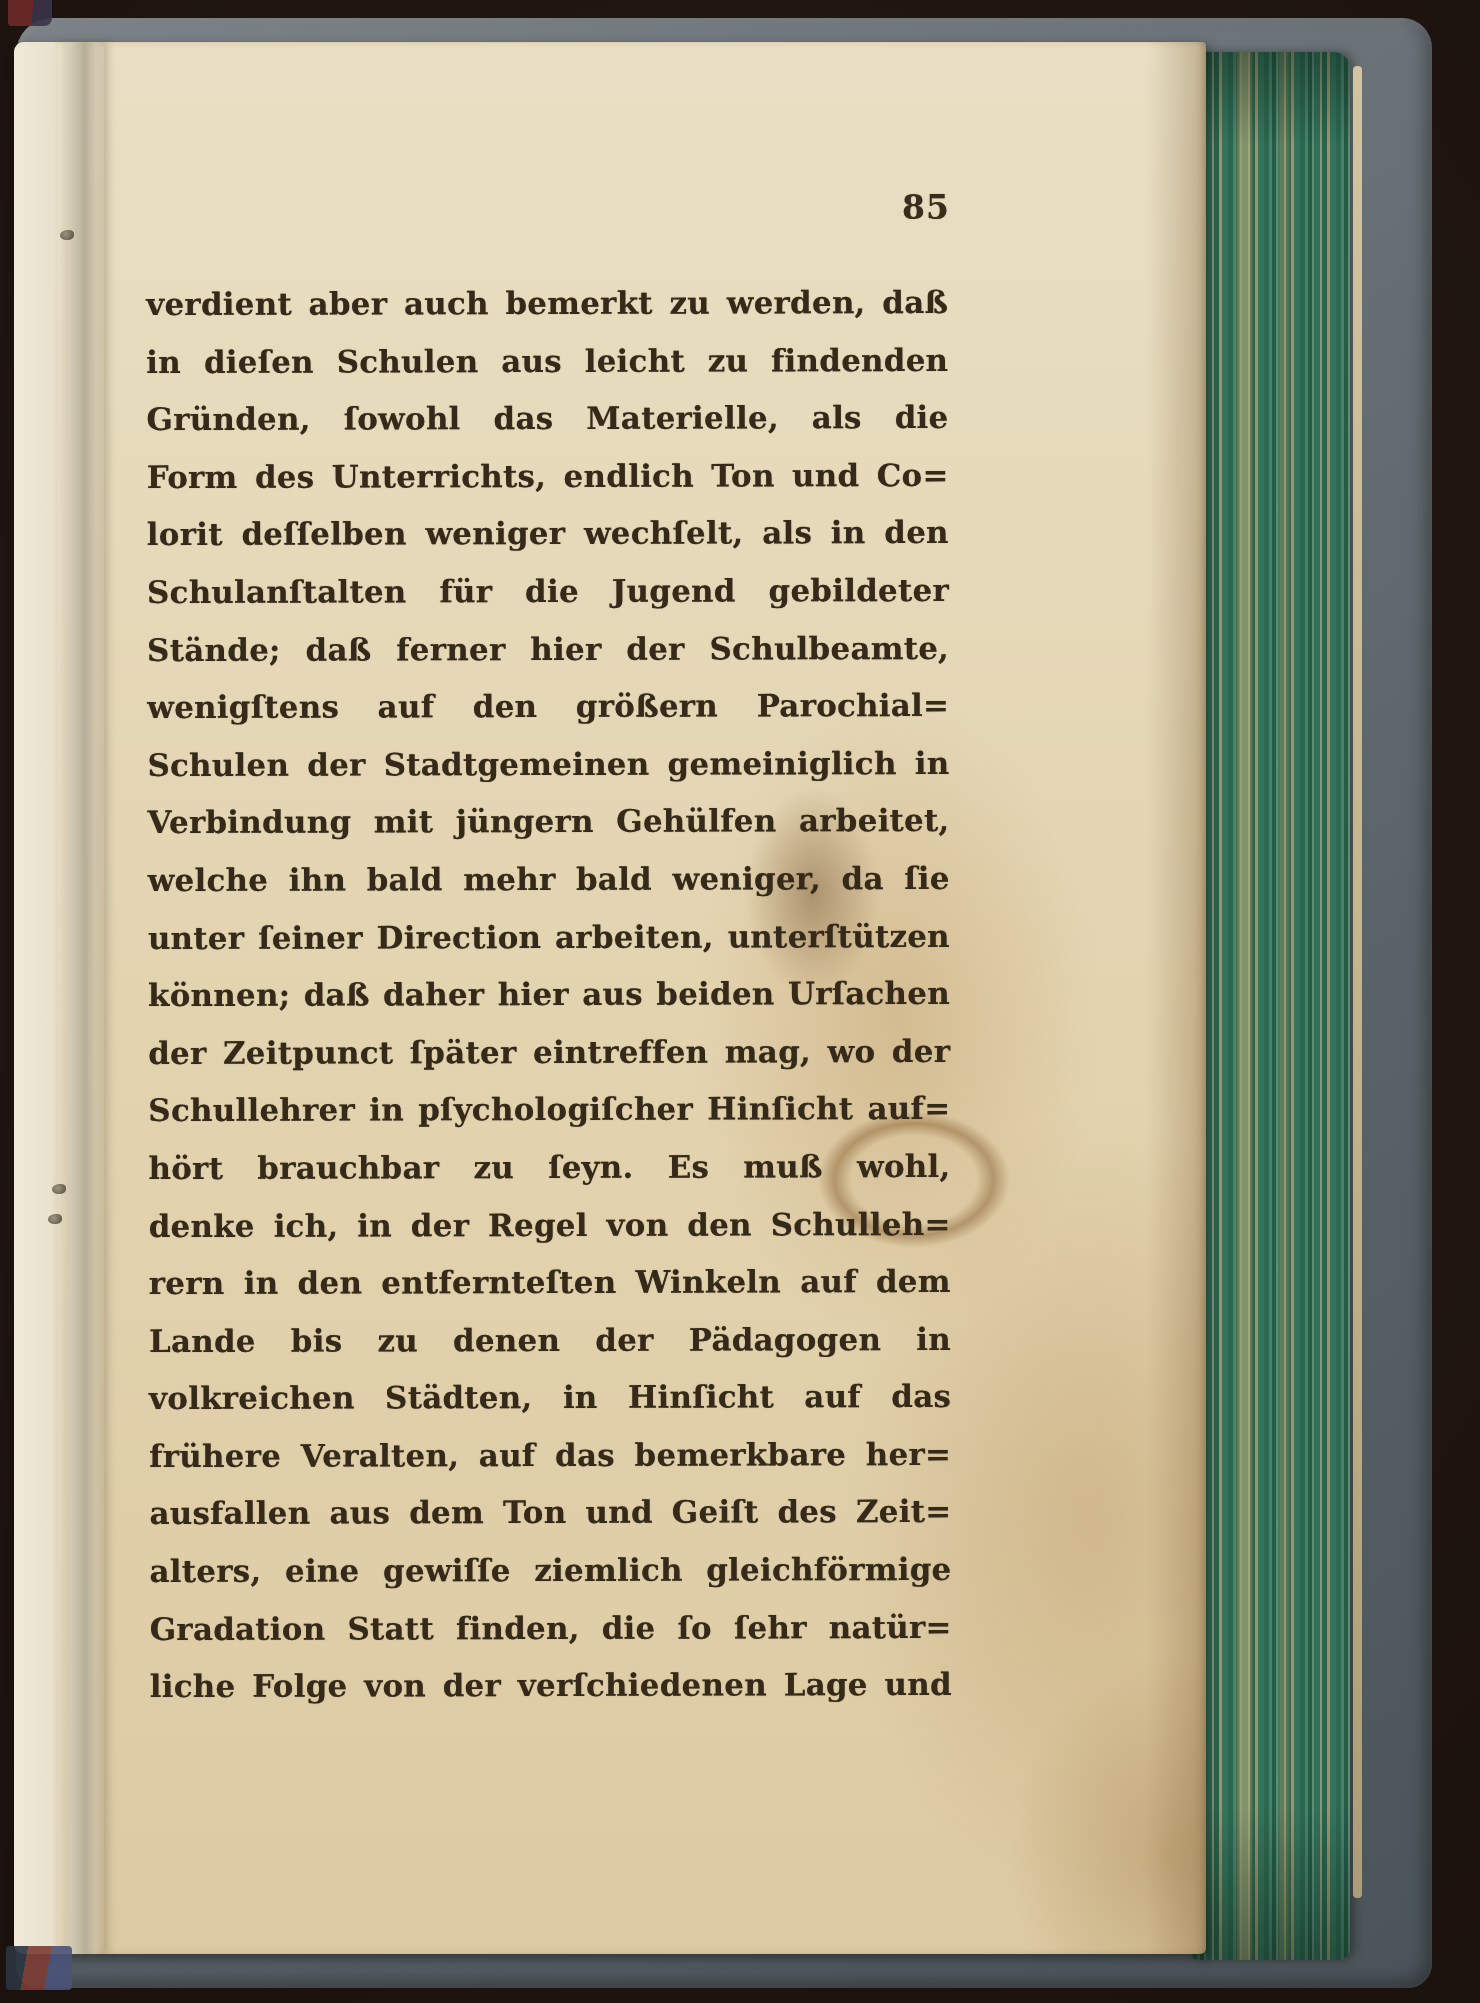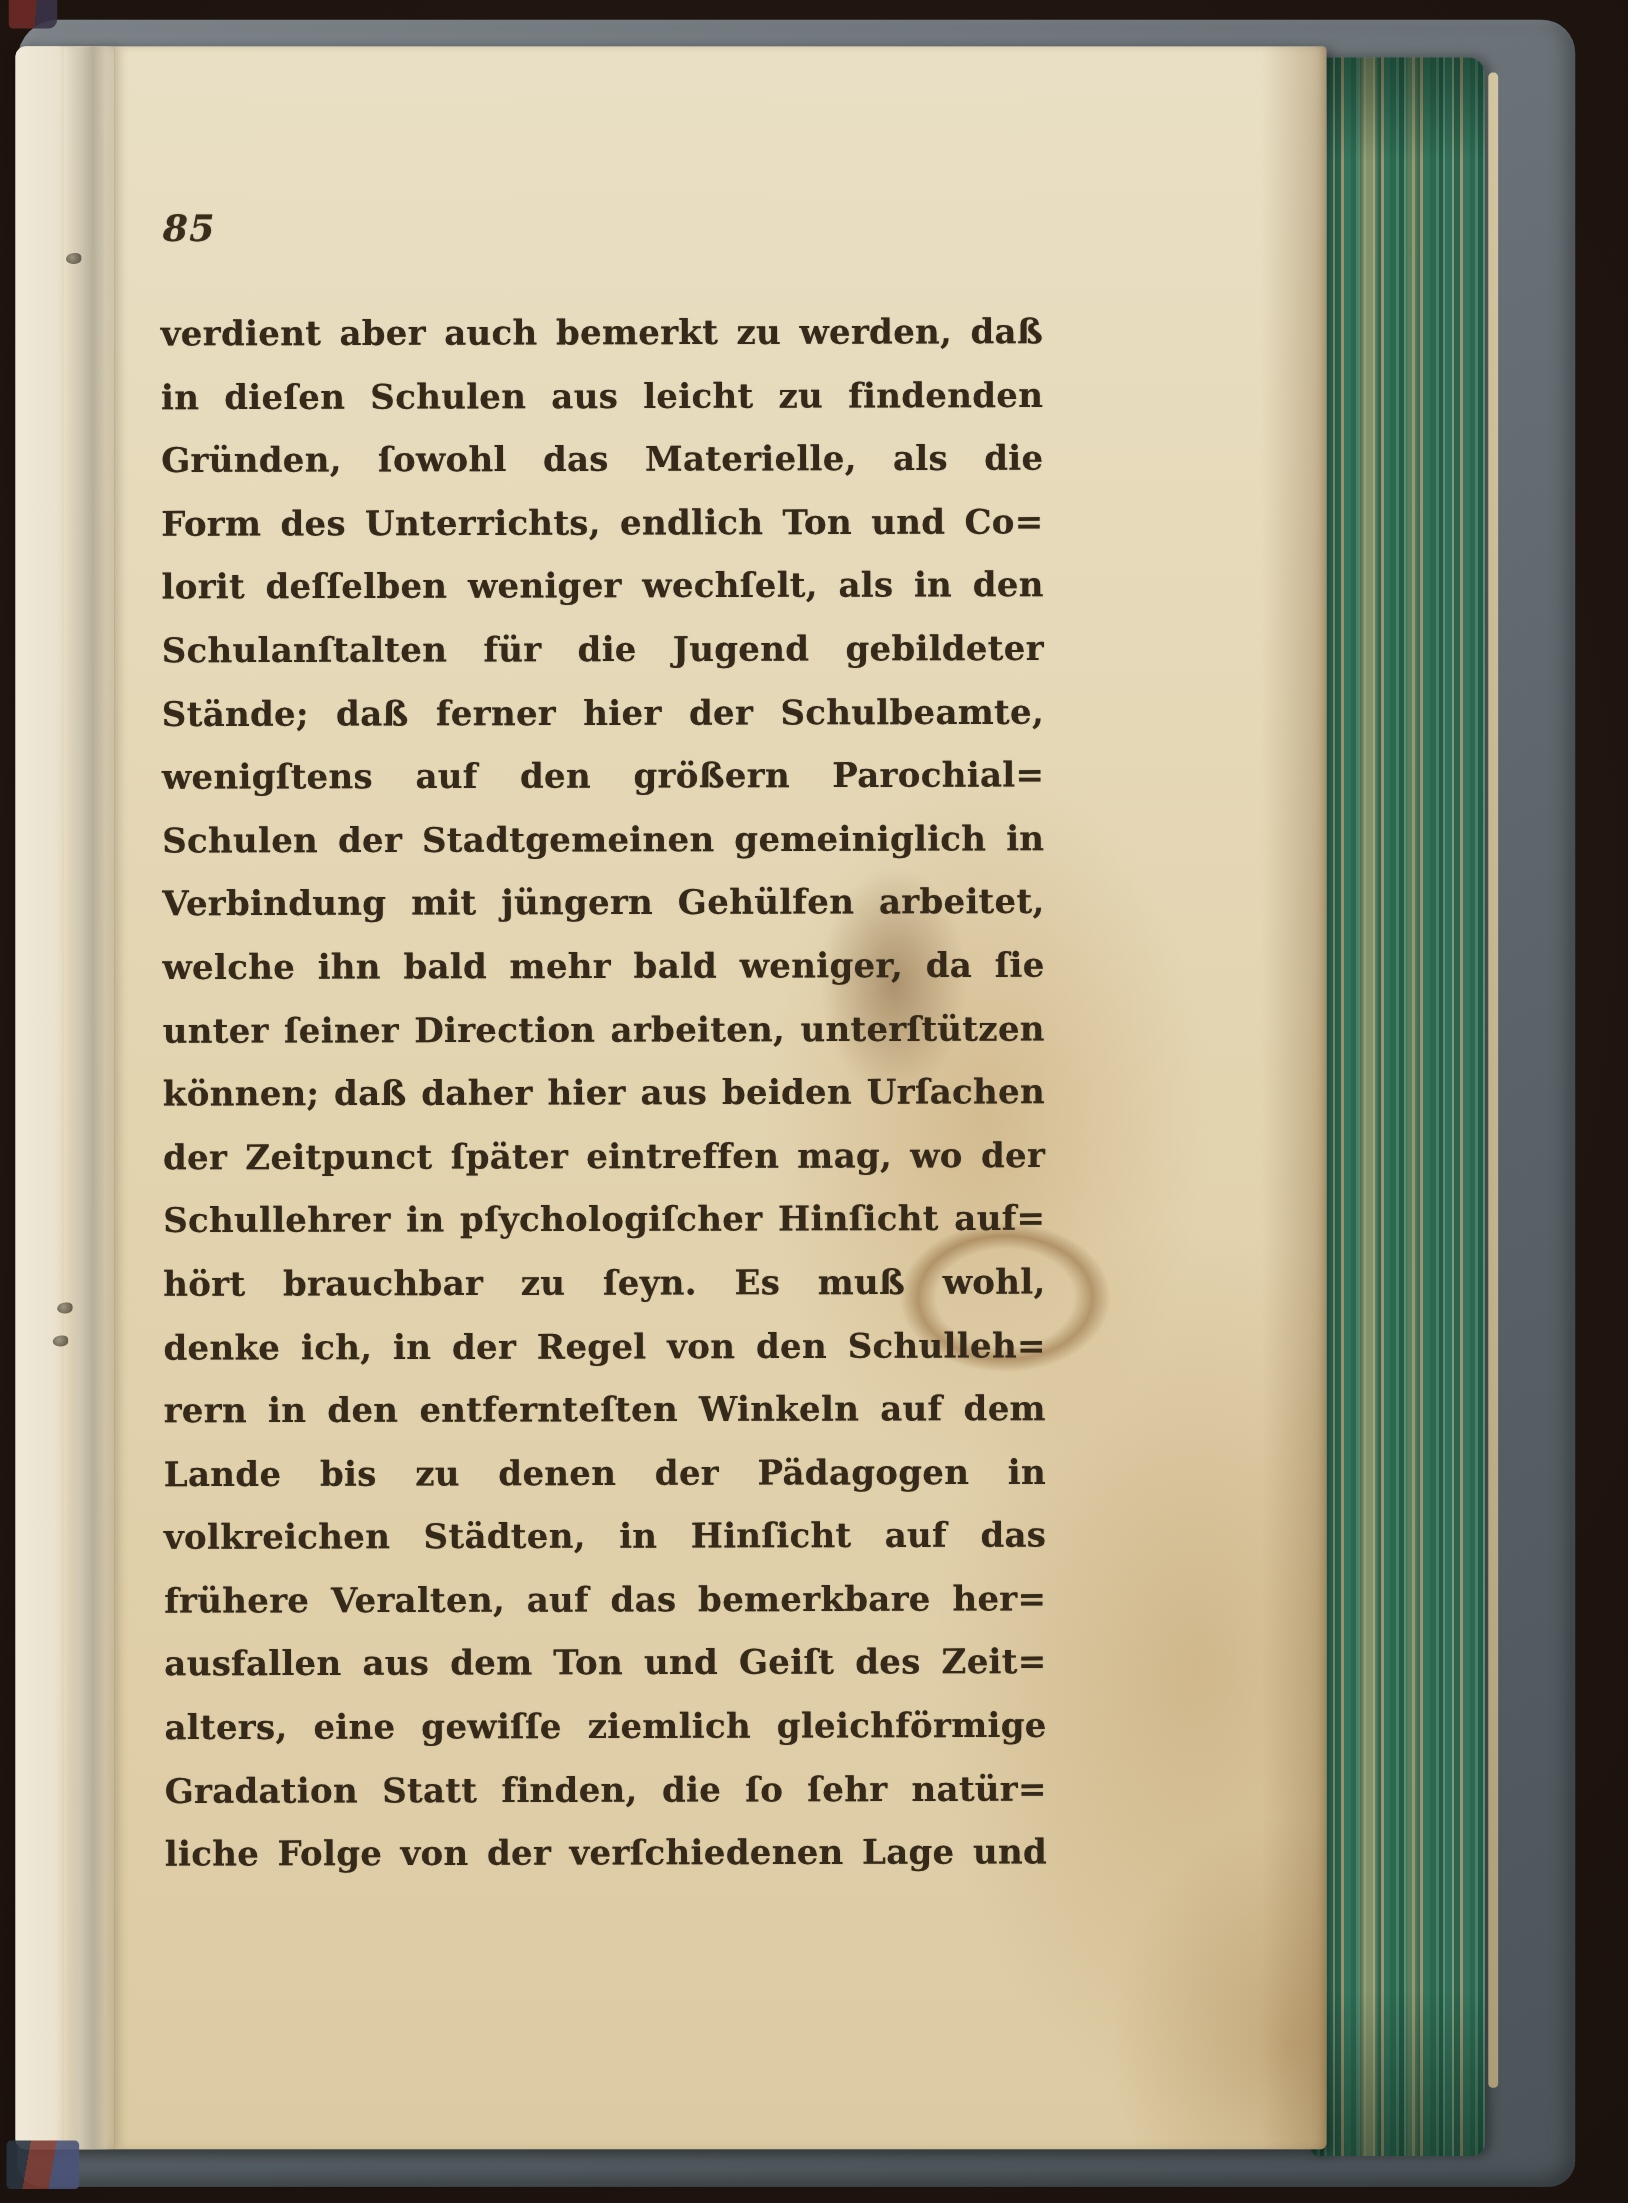--- a/index.html
+++ b/index.html
@@ -56,22 +56,22 @@
   .gutter-ridge {
     position:absolute; left:44px; top:0; width:46px; height:100%;
     background: linear-gradient(90deg, rgba(150,140,120,0) 0%, #d2c9b4 30%, #b8af99 58%, rgba(196,186,164,.6) 82%, rgba(60,50,30,.14) 100%);
     box-shadow: 4px 0 8px rgba(90,78,56,.28);
   }
   .stitch-hole { position:absolute; width:14px; height:10px; border-radius:60% 40% 50% 50%;
     background: radial-gradient(circle at 40% 40%, #8d8370, #4e4636 70%); opacity:.8; }
   
   .page-number {
     position:absolute; left:134px; top:146px; width:802px;
-    text-align:left; font-size:33px; font-weight:700; color:#3a2d1c;
-    letter-spacing:1px; text-shadow:0 0 1px rgba(46,34,18,.5);font-style:italic;
+    text-align:right; font-size:33px; font-weight:700; color:#3a2d1c;
+    letter-spacing:1px; text-shadow:0 0 1px rgba(46,34,18,.5);
   }
   .text-block { position:absolute; left:134px; top:233px; width:802px; transform:rotate(-0.15deg); }
   .line {
     height:57.6px; line-height:57.6px;
     font-size:31px; font-weight:700; color:#352a1a;
     letter-spacing:.2px; word-spacing:2px;
     text-align:justify; text-align-last:justify;
     text-shadow:0 0 1px rgba(44,32,16,.45);
   }
   

